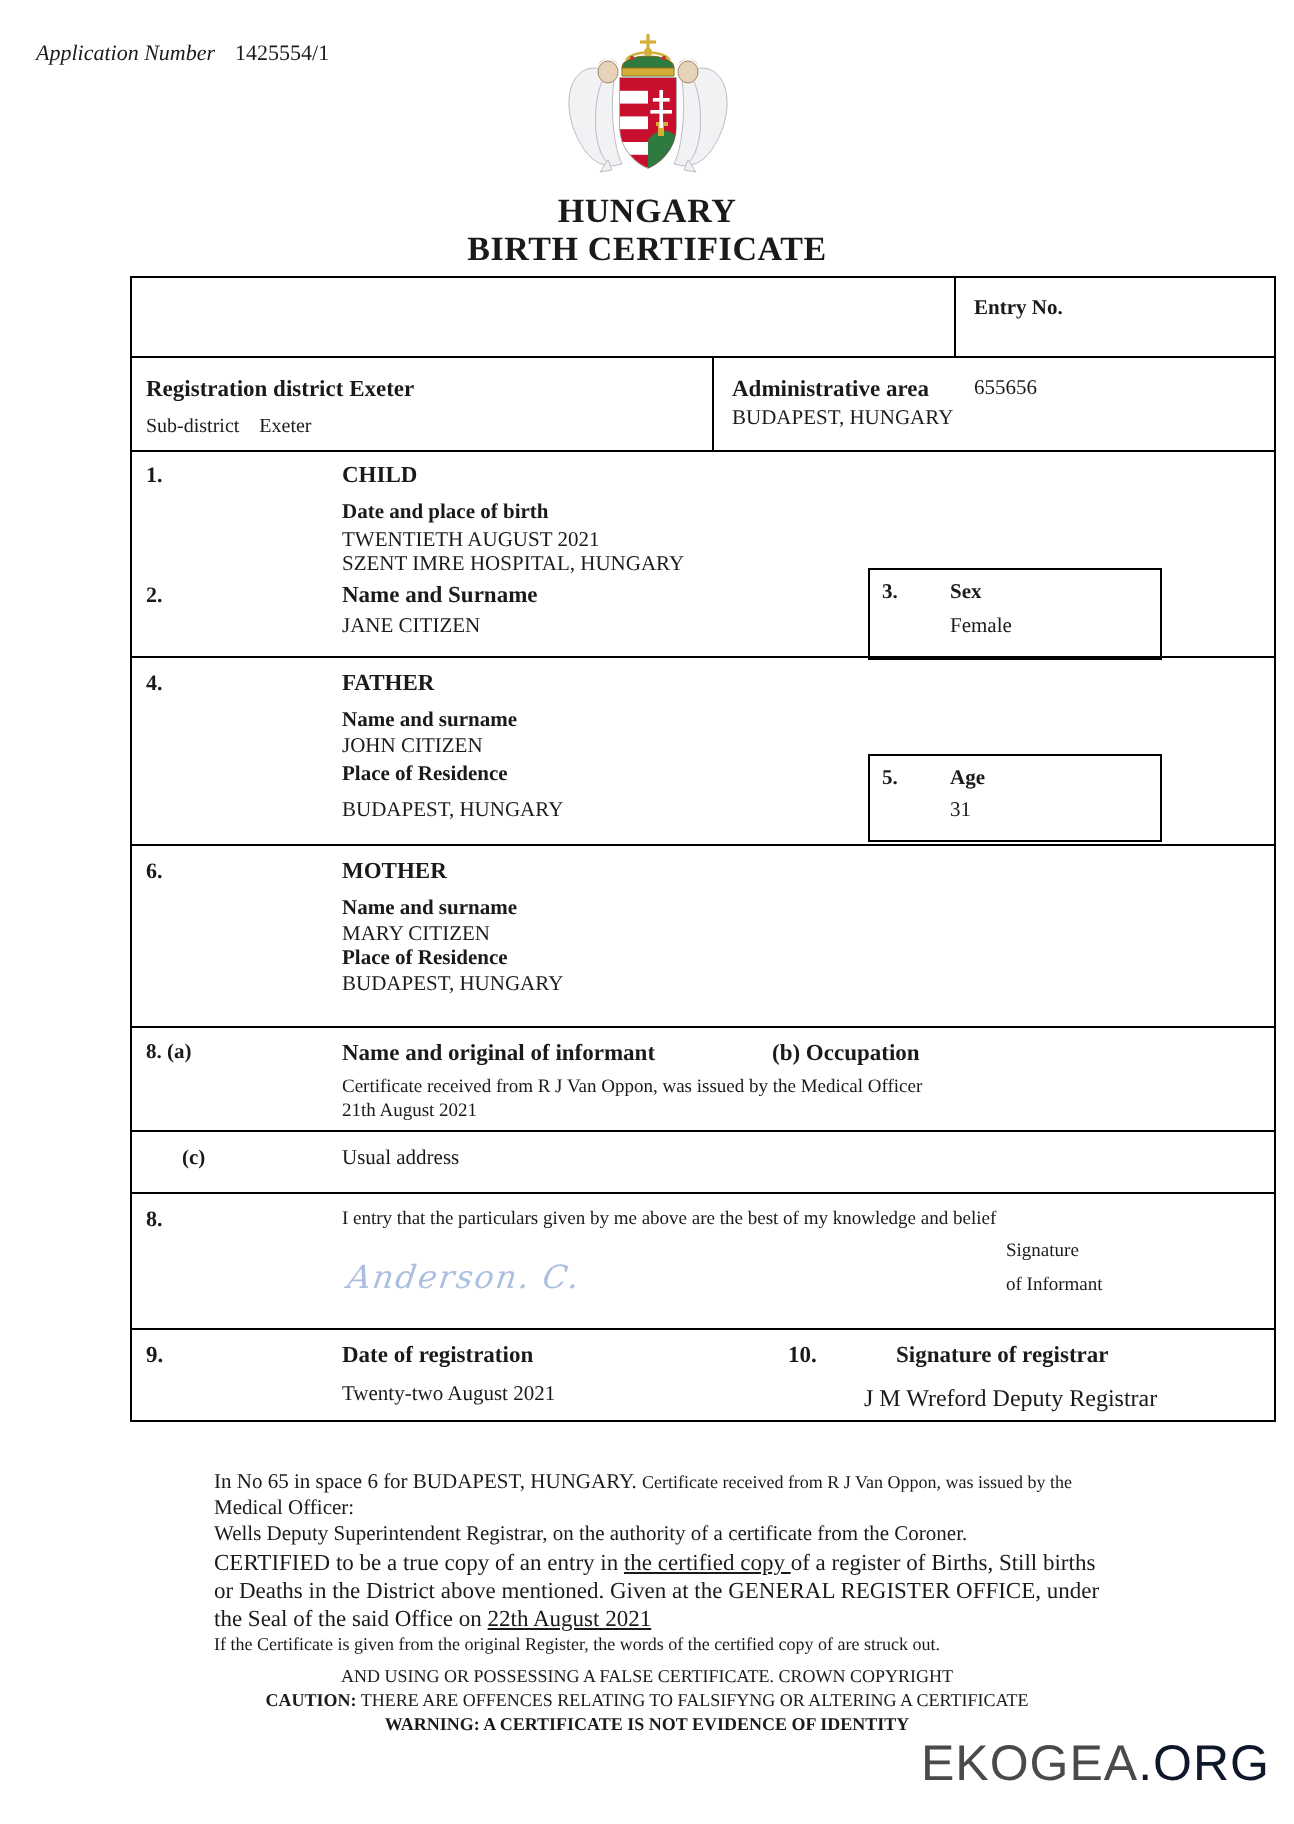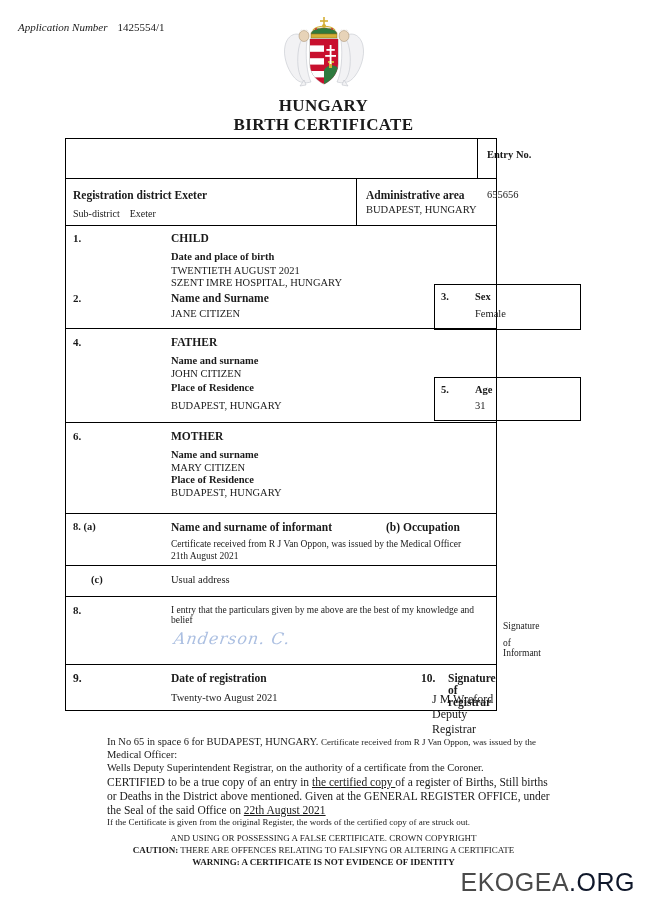--- a/index.html
+++ b/index.html
@@ -51,21 +51,21 @@
     letter-spacing: 0.3px;
   }
   .title-1 { top: 96px; }
   .title-2 { top: 115px; }
 
   
   .cert-table {
     position: absolute;
     left: 65px;
     top: 138px;
-    width: 432px;
+    width: 573px;
     border: 1.4px solid #000;
     box-sizing: border-box;
   }
   .row {
     border-bottom: 1.4px solid #000;
     position: relative;
     box-sizing: border-box;
   }
   .row:last-child { border-bottom: none; }
 
@@ -216,21 +216,21 @@
     opacity: 0.85;
   }
   .sig-lbl-1 { position: absolute; left: 437px; top: 24px; font-size: 9.5px; }
   .sig-lbl-2 { position: absolute; left: 437px; top: 41px; font-size: 9.5px; }
 
   
   .row-reg { height: 45px; }
   .reg-num { position: absolute; left: 7px; top: 7px; font-weight: bold; font-size: 11.5px; }
   .reg-lbl { position: absolute; left: 105px; top: 7px; }
   .reg-val { position: absolute; left: 105px; top: 27px; font-size: 10.5px; }
-  .reg-num2 { position: absolute; left: 328px; top: 7px; font-weight: bold; font-size: 11.5px; margin-left: 27px; }
+  .reg-num2 { position: absolute; left: 328px; top: 7px; font-weight: bold; font-size: 11.5px; }
   .reg-lbl2 { position: absolute; left: 382px; top: 7px; }
   .reg-val2 { position: absolute; left: 366px; top: 27px; font-size: 12px; }
 
   
   .footer {
     position: absolute;
     left: 107px;
     top: 736px;
     width: 460px;
   }
@@ -389,21 +389,21 @@
     <span class="num num-6">6.</span>
     <span class="lbl mother-title">MOTHER</span>
     <span class="lbl-sm mother-name-lbl">Name and surname</span>
     <span class="val mother-name-val">MARY CITIZEN</span>
     <span class="lbl-sm mother-res-lbl">Place of Residence</span>
     <span class="val mother-res-val">BUDAPEST, HUNGARY</span>
   </div>
 
   <div class="row row-informant">
     <span class="inf-num">8. (a)</span>
-    <span class="lbl inf-lbl">Name and surname of informant</span>
+    <span class="lbl inf-lbl">Name and original of informant</span>
     <span class="lbl inf-occ">(b) Occupation</span>
     <span class="inf-line1">Certificate received from R J Van Oppon, was issued by the Medical Officer</span>
     <span class="inf-line2">21th August 2021</span>
   </div>
 
   <div class="row row-usual">
     <span class="usual-num">(c)</span>
     <span class="usual-lbl">Usual address</span>
   </div>
 

